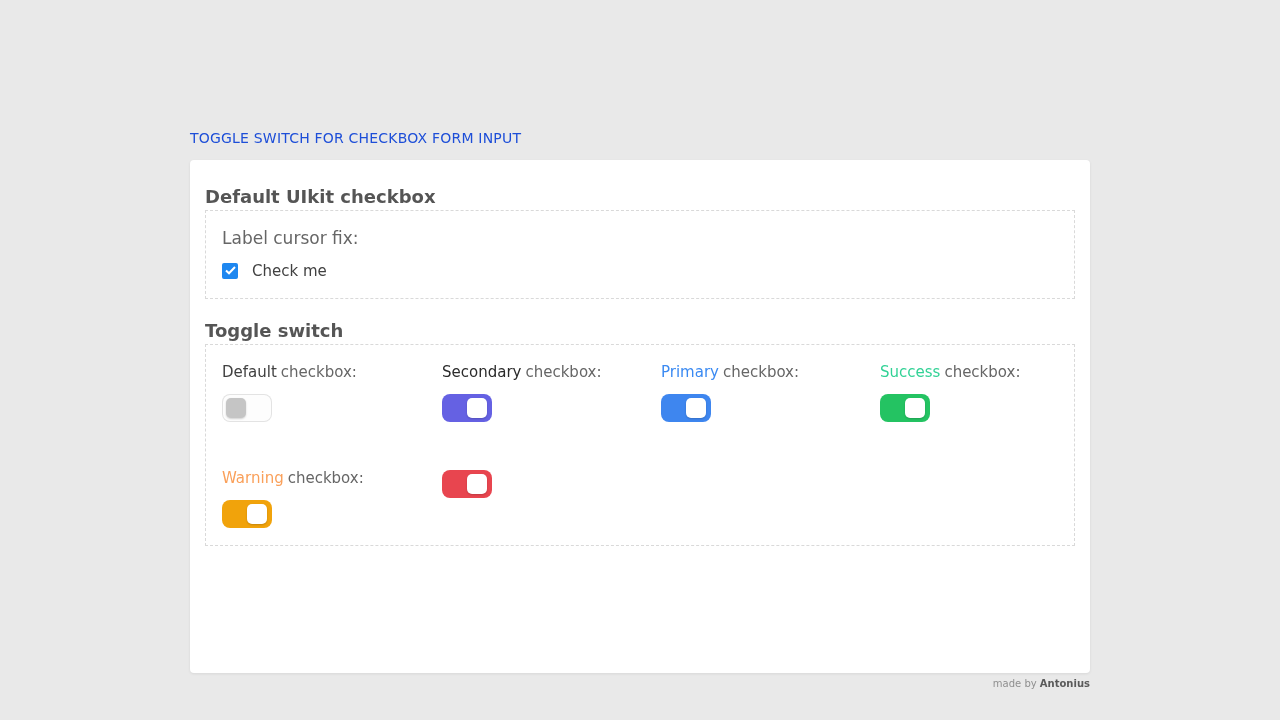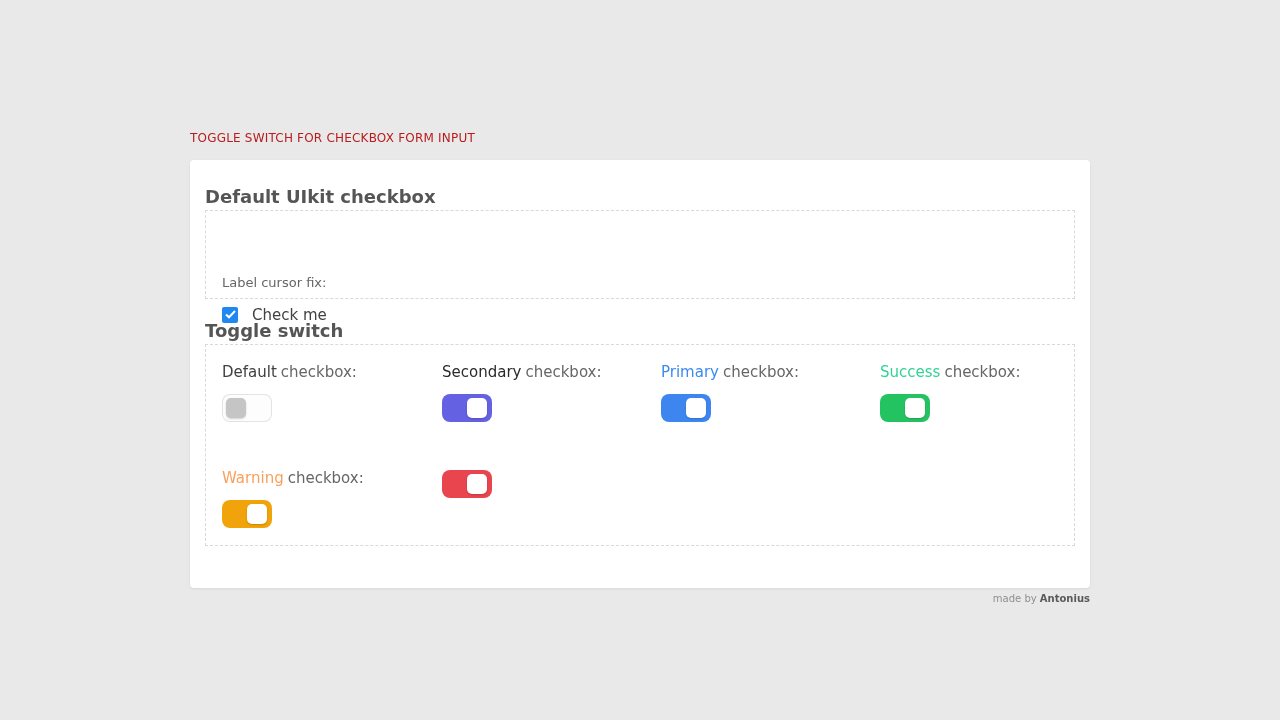--- a/index.html
+++ b/index.html
@@ -10,56 +10,55 @@
     background: #e9e9e9;
     font-family: "DejaVu Sans", "Liberation Sans", sans-serif;
     overflow: hidden;
   }
   .wrap {
     width: 900px;
     margin: 0 auto;
     padding-top: 130px;
   }
   .page-title {
-    font-size: 12px;
+    font-size: 14px;
     line-height: 17px;
-    color: #b91c1c;
+    color: #1d4ed8;
     letter-spacing: 0.2px;
     margin: 0 0 13px 0;
   }
   .card {
     background: #ffffff;
     border-radius: 4px;
     box-shadow: 0 1px 3px rgba(0,0,0,0.08);
-    height: 428px;
+    height: 513px;
     box-sizing: border-box;
     padding: 26px 15px 0 15px;
   }
   h2 {
     font-size: 18px;
     line-height: 21px;
     font-weight: bold;
     color: #555555;
     margin: 0 0 3px 0;
   }
   h2.toggle-heading { margin-top: 21px; }
   .panel {
     border: 1px dashed #d9d9d9;
     box-sizing: border-box;
   }
   .panel-checkbox {
     height: 89px;
     padding: 19px 16px;
   }
   .panel-label {
-    font-size: 13px;
+    font-size: 17px;
     line-height: 17px;
     color: #666666;
     margin-bottom: 13px;
-    margin-top: 44px;
   }
   .checkbox-row {
     display: inline-flex;
     align-items: center;
     gap: 14px;
     cursor: pointer;
     font-size: 15px;
     color: #414141;
   }
   .checkbox {

